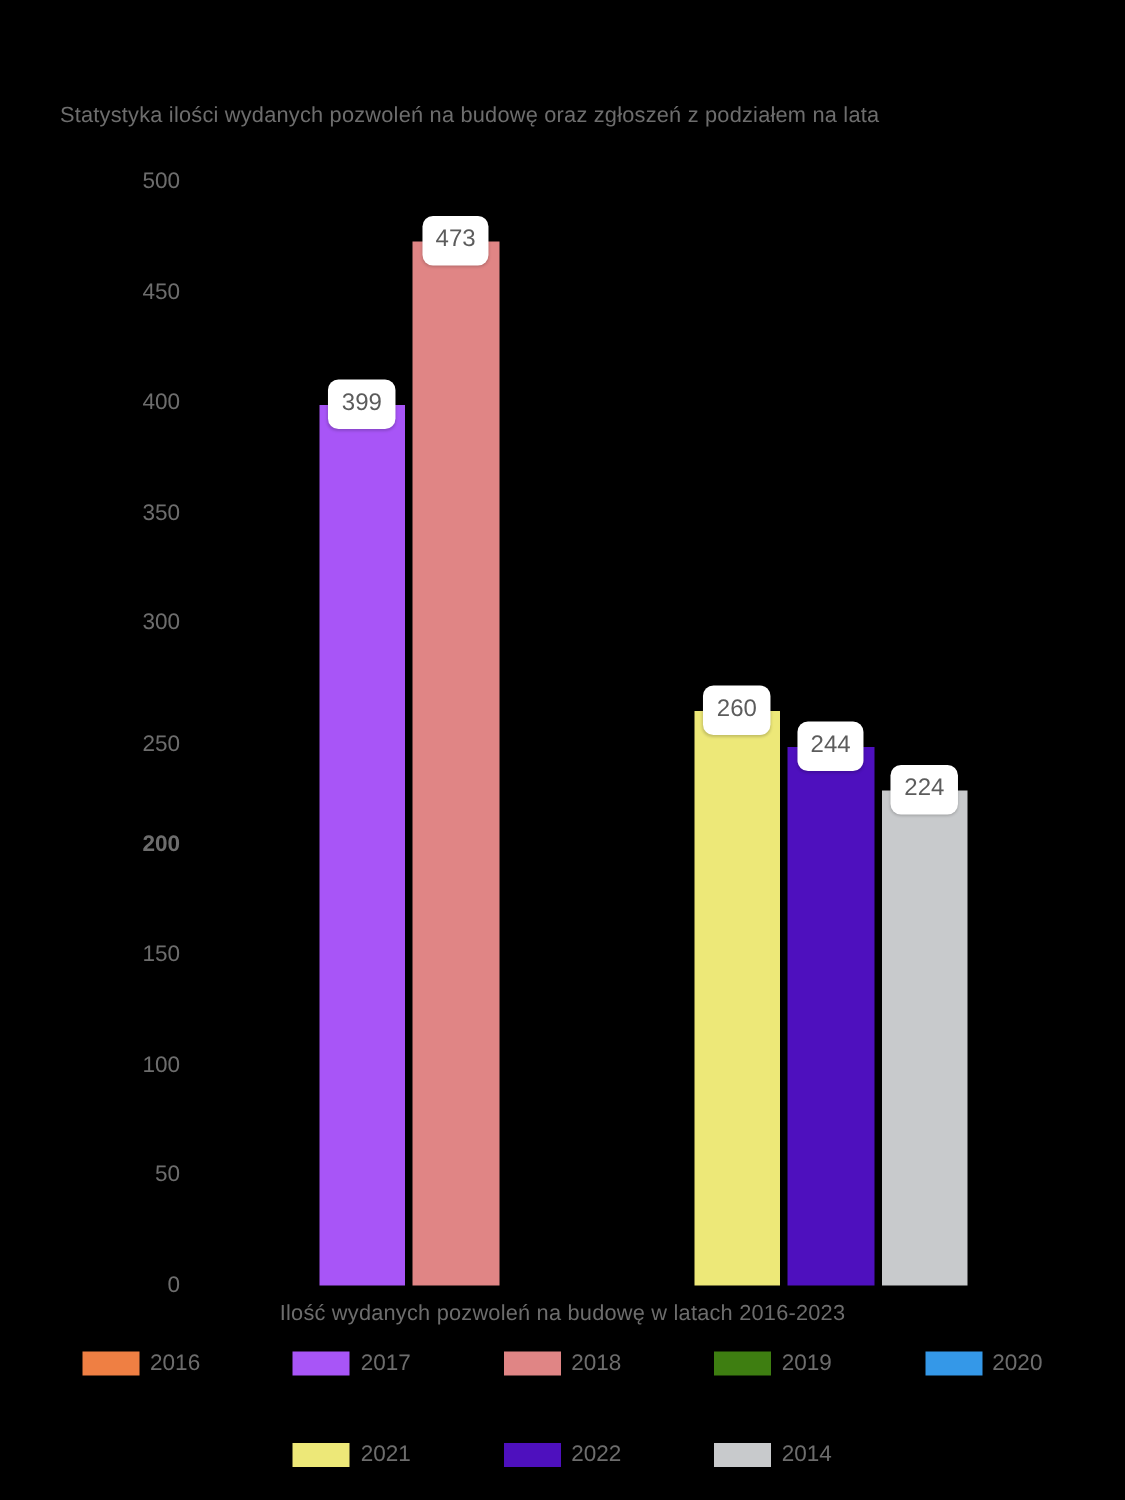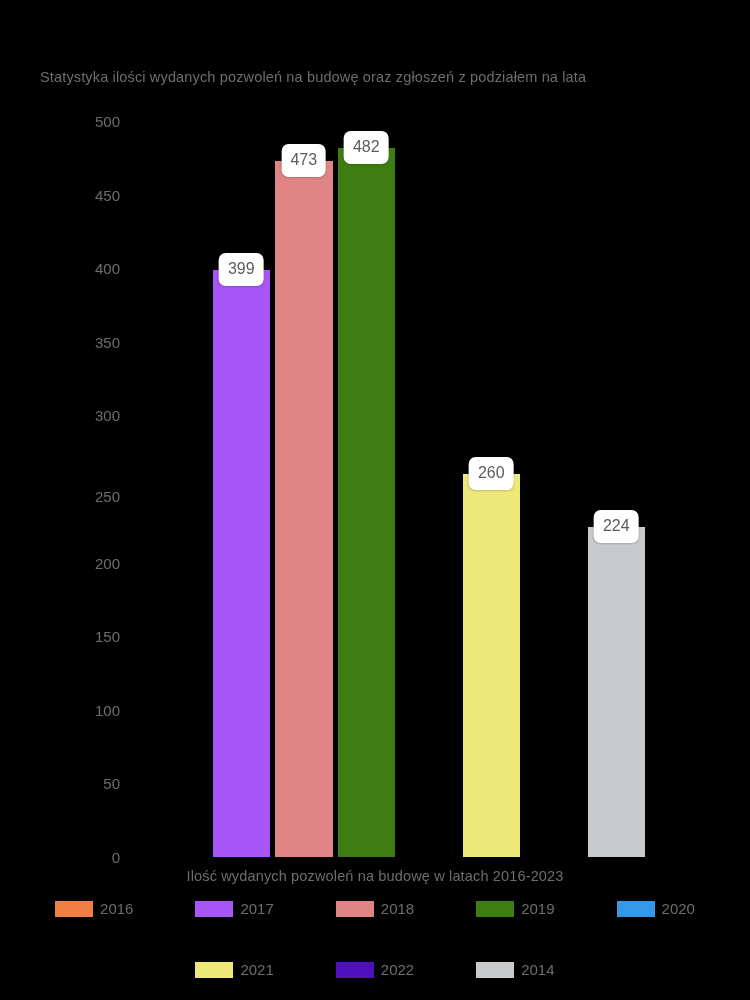--- a/index.html
+++ b/index.html
@@ -134,44 +134,44 @@
 
   <div id="chart-title">Statystyka ilości wydanych pozwoleń na budowę oraz zgłoszeń z podziałem na lata</div>
 
   <div id="y-axis">
       <div class="y-tick" style="top: 0px; text-align: right;">500</div>
       <div class="y-tick" style="top: 73.6px;">450</div>
       <div class="y-tick" style="top: 147.2px;">400</div>
       <div class="y-tick" style="top: 220.8px;">350</div>
       <div class="y-tick" style="top: 294.4px;">300</div>
       <div class="y-tick" style="top: 375px;">250</div>
-      <div class="y-tick" style="top: 441.6px;">200</div>
+      <div class="y-tick" style="top: 441.6px; font-weight: bold;">200</div>
       <div class="y-tick" style="top: 515.2px;">150</div>
       <div class="y-tick" style="top: 588.8px;">100</div>
       <div class="y-tick" style="top: 662.4px;">50</div>
       <div class="y-tick" style="top: 736px;">0</div>
     </div>
 
   <div id="plot-area">
       <div class="bar-slot" style="left: 62.5px; width: 57.5px;">
         <div class="bar" style="height: 587.328px; background: rgb(168, 85, 247);"></div>
         <div class="bar-label" style="bottom: 571.328px;">399</div>
       </div>
       <div class="bar-slot" style="left: 125px; width: 57.5px;">
         <div class="bar" style="height: 696.256px; background: rgb(224, 133, 133);"></div>
         <div class="bar-label" style="bottom: 680.256px;">473</div>
       </div>
-      <div class="bar-slot" style="left: 187.5px; width: 57.5px;">
-        <div class="bar" style="height: 709.504px; background: rgb(62, 126, 17);"></div>
-        <div class="bar-label" style="bottom: 693.504px;">482</div>
-      </div>
       <div class="bar-slot" style="left: 312.5px; width: 57.5px;">
         <div class="bar" style="height: 382.72px; background: rgb(237, 232, 120);"></div>
         <div class="bar-label" style="bottom: 366.72px;">260</div>
       </div>
+      <div class="bar-slot" style="left: 375px; width: 57.5px;">
+        <div class="bar" style="height: 359.168px; background: rgb(78, 16, 190);"></div>
+        <div class="bar-label" style="bottom: 343.168px;">244</div>
+      </div>
       <div class="bar-slot" style="left: 437.5px; width: 57.5px;">
         <div class="bar" style="height: 329.728px; background: rgb(200, 202, 204);"></div>
         <div class="bar-label" style="bottom: 313.728px;">224</div>
       </div>
     </div>
 
   <div id="x-axis-title">Ilość wydanych pozwoleń na budowę w latach 2016-2023</div>
 
   <div id="legend">
       <div class="legend-item">

